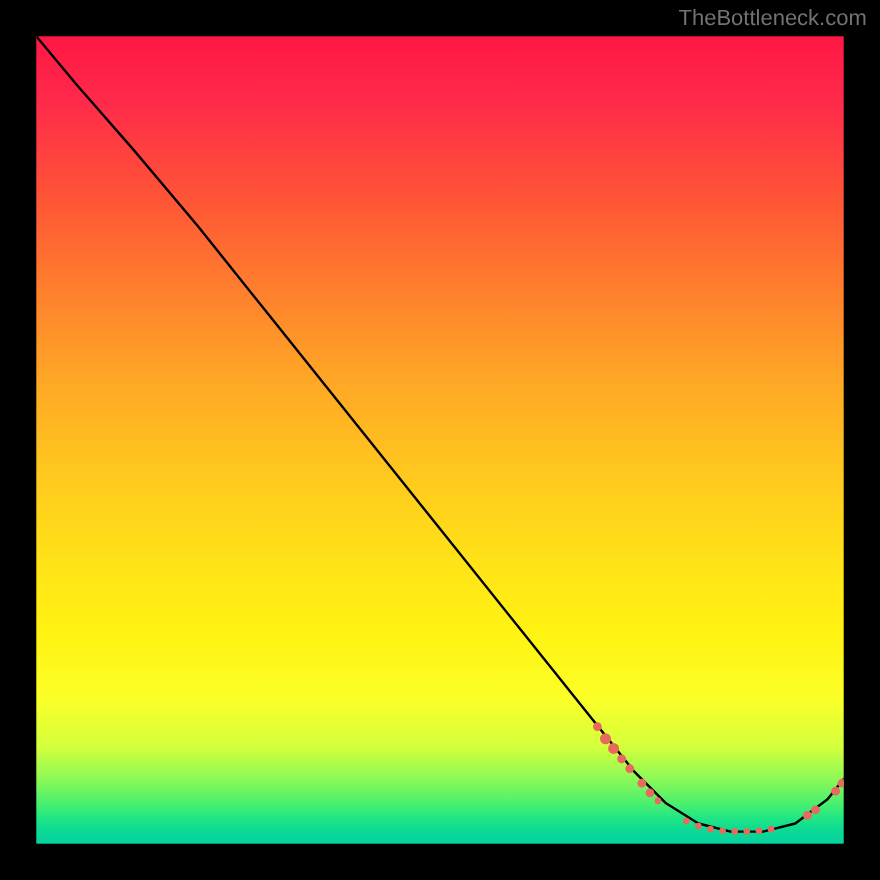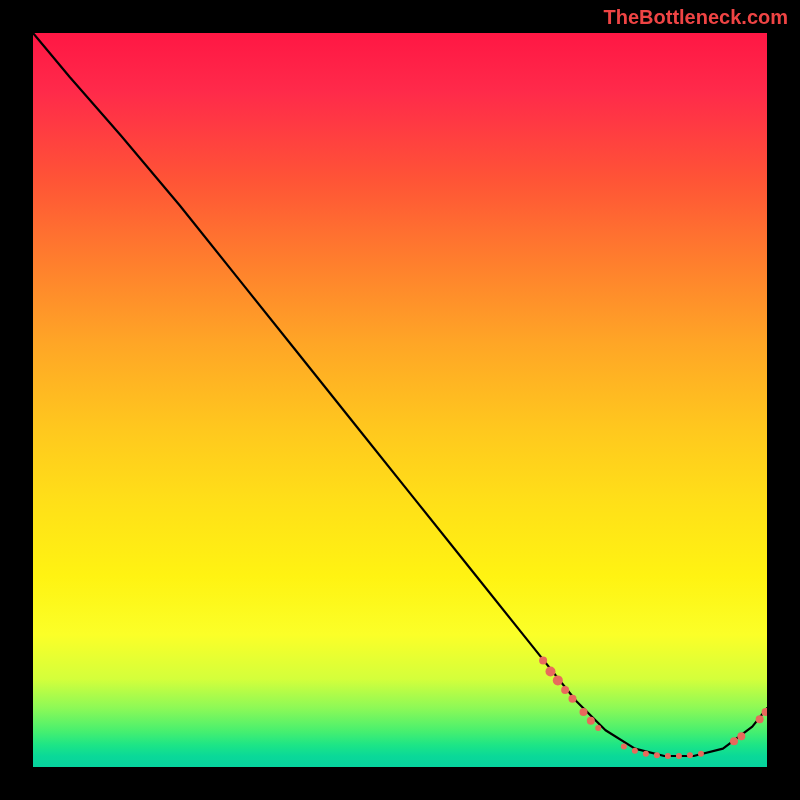--- a/index.html
+++ b/index.html
@@ -7,23 +7,23 @@
     width: 800px;
     height: 800px;
     background: #000;
     position: relative;
     font-family: Arial, sans-serif;
   }
   .watermark {
     position: absolute;
     top: 6px;
     right: 12px;
-    color: #ef4444;
+    color: #737373;
     font-size: 20px;
-    font-weight: 700;
+    font-weight: 400;
     z-index: 10;
   }
   .plot-area {
     position: absolute;
     left: 33px;
     top: 33px;
     width: 734px;
     height: 734px;
   }
   .gradient-bg {

